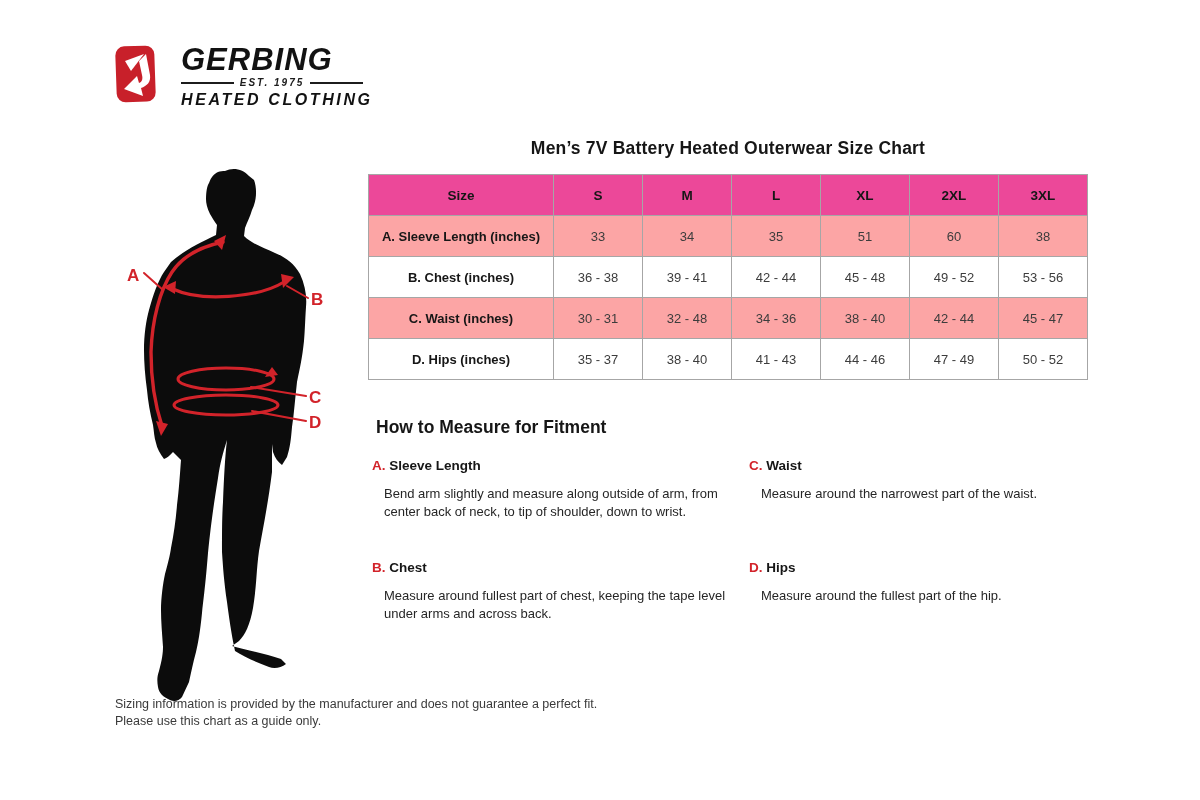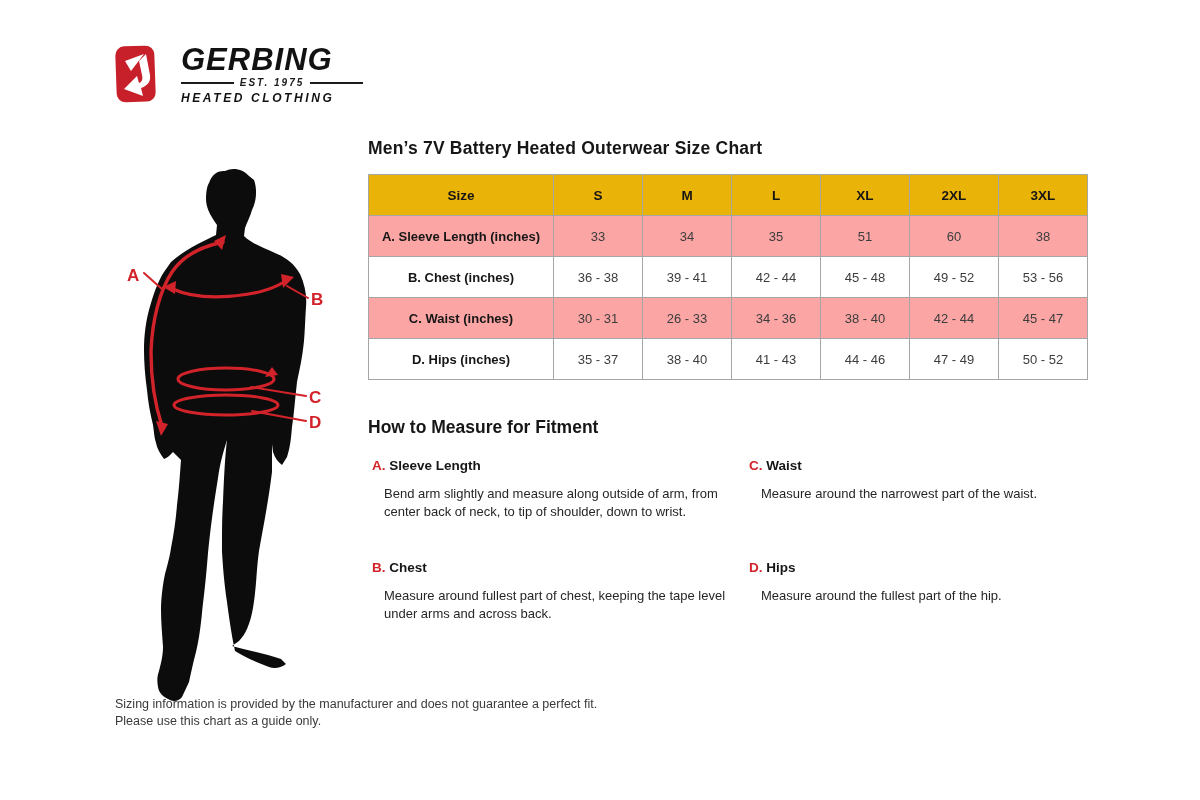--- a/index.html
+++ b/index.html
@@ -10,39 +10,39 @@
     color:#111;
   }
   
   .logo{position:absolute;left:115px;top:44px;display:flex;align-items:flex-start;gap:24px;}
   .logo-mark{width:42px;height:60px;flex:0 0 auto;}
   .logo-text{display:flex;flex-direction:column;width:182px;}
   .brand{font-size:31px;font-weight:bold;font-style:italic;letter-spacing:1px;line-height:1;color:#121212;white-space:nowrap;}
   .est-row{display:flex;align-items:center;gap:6px;margin-top:2px;text-align:right;}
   .est-row .rule{flex:1;height:2px;background:#1c1c1c;}
   .est{font-size:10px;font-weight:bold;font-style:italic;letter-spacing:2px;color:#1c1c1c;white-space:nowrap;}
-  .tagline{font-size:12px;font-weight:bold;font-style:italic;letter-spacing:2.6px;margin-top:3px;color:#121212;white-space:nowrap;}
+  .tagline{font-size:16px;font-weight:bold;font-style:italic;letter-spacing:2.6px;margin-top:3px;color:#121212;white-space:nowrap;}
   
   .figure{position:absolute;left:110px;top:162px;width:260px;height:548px;margin:0;}
   .figure svg{width:100%;height:100%;display:block;}
   
   .content{position:absolute;left:368px;top:138px;width:720px;}
-  .chart-title{font-size:17.5px;font-weight:bold;margin:0 0 15px 0;color:#161616;letter-spacing:0.2px;}
+  .chart-title{font-size:17.5px;font-weight:bold;margin:0 0 15px 0;color:#161616;letter-spacing:0.2px;text-align:center;}
   table.size-table{border-collapse:collapse;table-layout:fixed;width:720px;border:1px solid #a6a6a6;}
   table.size-table col.c-label{width:185px;}
   table.size-table col.c-val{width:89px;}
   .size-table th,.size-table td{
     border:1px solid #a6a6a6;height:40px;text-align:center;vertical-align:middle;
     font-size:13px;padding:0 4px;
   }
-  .size-table thead th{background:#eab308;font-weight:bold;font-size:13.5px;color:#161616;}
+  .size-table thead th{background:#ec4899;font-weight:bold;font-size:13.5px;color:#161616;}
   .size-table tbody tr.shade th,.size-table tbody tr.shade td{background:#fca5a5;}
   .size-table tbody th{font-weight:bold;color:#161616;}
   .size-table tbody td{font-weight:normal;color:#3c3c3c;}
-  .measure-heading{font-size:17.5px;font-weight:bold;margin:37px 0 20px 0;color:#161616;}
+  .measure-heading{font-size:17.5px;font-weight:bold;margin:37px 0 20px 8px;color:#161616;}
   .measure-grid{display:grid;grid-template-columns:377px 343px;row-gap:27px;padding-left:4px;}
   .measure-item h3{font-size:13.5px;font-weight:bold;margin:0 0 5px 0;color:#161616;}
   .measure-item .letter{color:#d2232a;}
   .measure-item p{font-size:13px;line-height:1.38;margin:12px;color:#262626;max-width:352px;}
   
   .disclaimer{position:absolute;left:115px;top:696px;font-size:12.5px;line-height:1.37;color:#3a3a3a;}
 </style>
 </head>
 <body>
 
@@ -163,21 +163,21 @@
         <td>36 - 38</td>
         <td>39 - 41</td>
         <td>42 - 44</td>
         <td>45 - 48</td>
         <td>49 - 52</td>
         <td>53 - 56</td>
       </tr>
       <tr class="shade">
         <th>C. Waist (inches)</th>
         <td>30 - 31</td>
-        <td>26 - 33</td>
+        <td>32 - 48</td>
         <td>34 - 36</td>
         <td>38 - 40</td>
         <td>42 - 44</td>
         <td>45 - 47</td>
       </tr>
       <tr>
         <th>D. Hips (inches)</th>
         <td>35 - 37</td>
         <td>38 - 40</td>
         <td>41 - 43</td>

